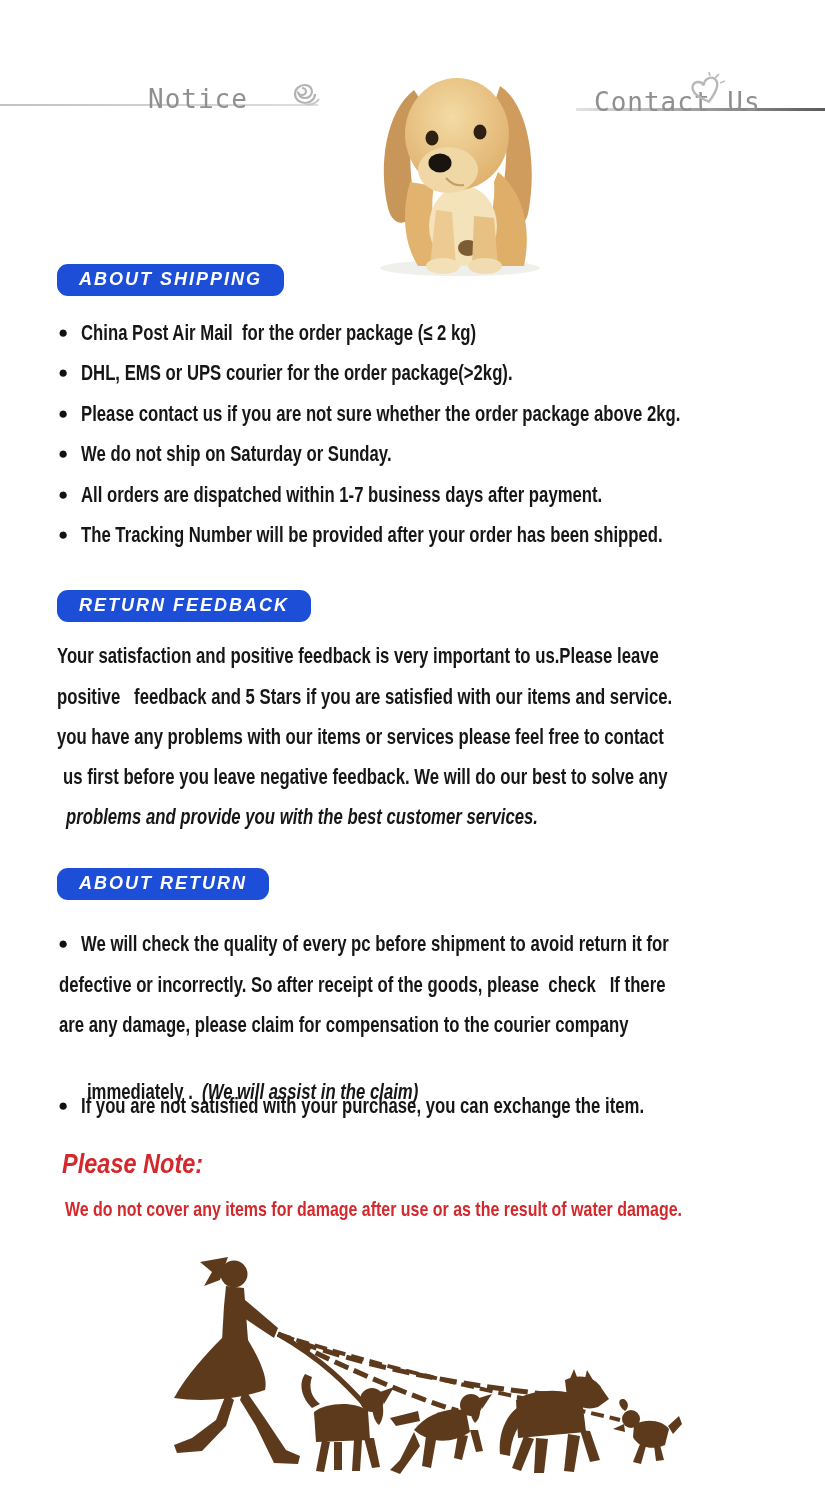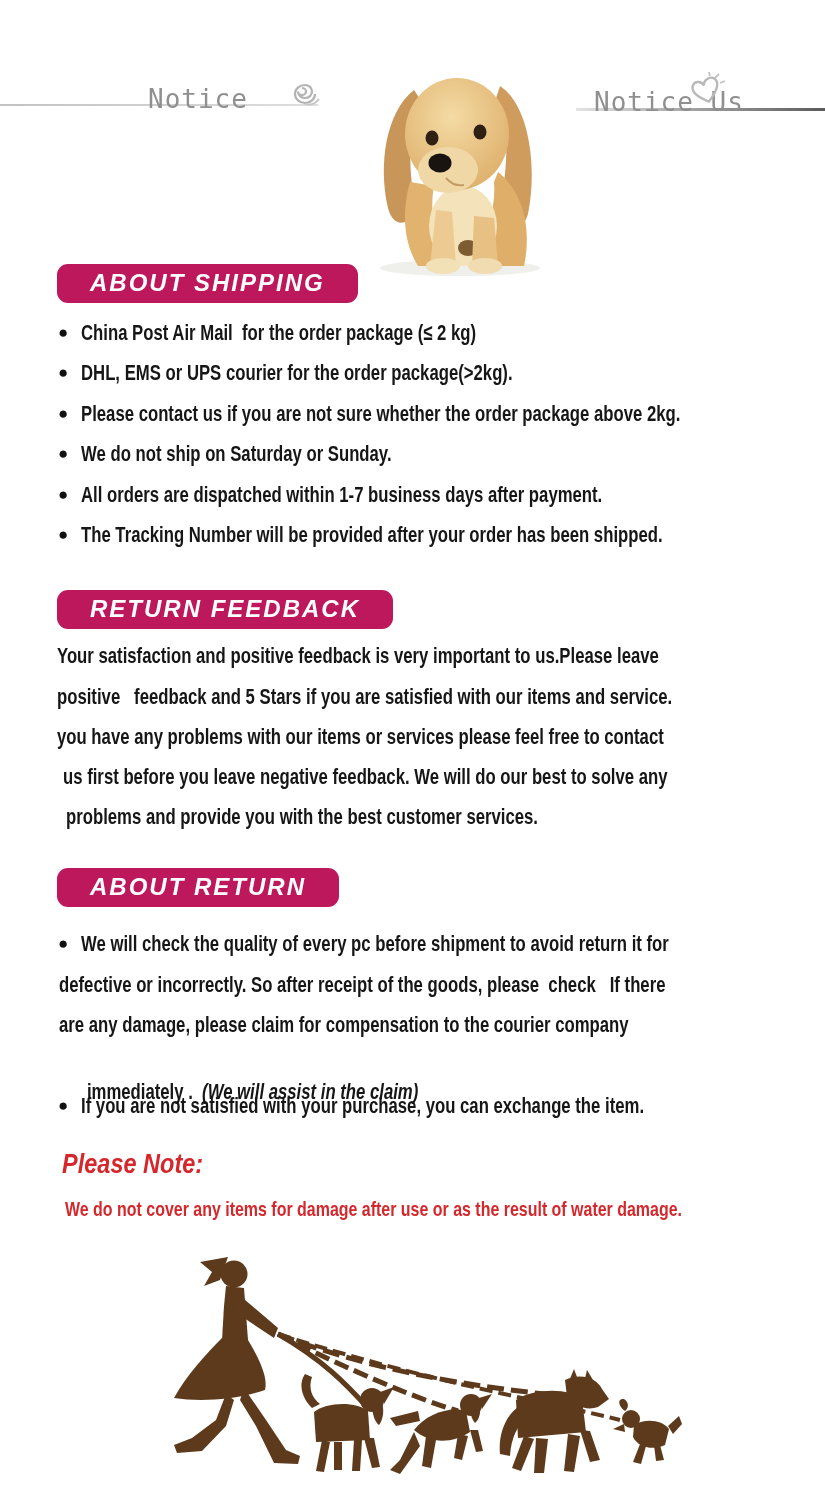--- a/index.html
+++ b/index.html
@@ -8,23 +8,23 @@
 
   
   .hdr-label{position:absolute;font-family:"DejaVu Sans Mono",monospace;
              font-size:26px;color:#8f8f8f;letter-spacing:1px;white-space:nowrap;}
   .hline{position:absolute;height:2px;}
   .hline-left{top:104px;left:0;width:318px;background:linear-gradient(to right,#c2c2c2,#dedede);}
   .hline-right{top:108px;left:576px;width:249px;height:3px;
                background:linear-gradient(to right,#e3e3e3,#5a5a5a);}
 
   
-  .badge{position:absolute;left:57px;background:#be185d;color:#ffffff;
-         font-weight:800;font-style:italic;font-size:24px;letter-spacing:2px;
-         padding:5px 33px 6px;border-radius:11px;white-space:nowrap;}
+  .badge{position:absolute;left:57px;background:#1d4ed8;color:#ffffff;
+         font-weight:800;font-style:italic;font-size:18px;letter-spacing:2px;
+         padding:5px 22px 6px;border-radius:11px;white-space:nowrap;}
 
   
   .row{position:absolute;display:flex;align-items:flex-start;}
   .dot{font-size:17px;line-height:26px;color:#111;margin-right:13px;flex:none;}
   .t{display:inline-block;font-weight:700;font-size:22px;line-height:26px;color:#161616;
      white-space:pre;transform:scaleX(.76);transform-origin:left center;}
   .t .it{font-style:italic;}
   .t.red{color:#d4282c;font-size:21px;}
   .note-title{position:absolute;font-weight:800;font-style:italic;font-size:28px;
               color:#d4282c;transform:scaleX(.84);transform-origin:left center;white-space:nowrap;}
@@ -39,21 +39,21 @@
   <div class="hline hline-left"></div>
   <div class="hline hline-right"></div>
 
   <span class="hdr-label" style="left:148px;top:84px;">Notice</span>
 
   <svg style="left:282px;top:78px;" width="40" height="32" viewBox="0 0 40 32">
     <path d="M33,16 a10,9 0 1,1 -10,-9 a7,6.5 0 1,1 -7,6.5 a4,3.5 0 1,0 4,-3.5" fill="none" stroke="#b3b3b3" stroke-width="2.2"></path>
     <path d="M23,26 q9,2 14,-5" stroke="#c6c6c6" stroke-width="2" fill="none"></path>
   </svg>
 
-  <span class="hdr-label" style="left:594px;top:87px;">Notice Us</span>
+  <span class="hdr-label" style="left:594px;top:87px;">Contact Us</span>
 
   <svg style="left:686px;top:72px;" width="42" height="36" viewBox="0 0 42 36">
     <path d="M20,30 C10,23 5,17 8,11 C11,6 18,8 19,13 C20,8 27,5 31,9 C35,14 30,22 20,30 Z" fill="none" stroke="#b8b8b8" stroke-width="2.4" transform="rotate(-14 20 18)"></path>
     <path d="M29,6 l4,-4 M34,11 l5,-2 M24,4 l-1,-4" stroke="#c2c2c2" stroke-width="1.8" fill="none"></path>
   </svg>
 
   <svg style="left:348px;top:32px;" width="225" height="246" viewBox="0 0 225 246">
     <defs>
       <radialGradient id="fur" cx="45%" cy="35%" r="75%">
         <stop offset="0%" stop-color="#f4dba4"></stop>
@@ -113,21 +113,21 @@
     </div>
   <div class="row" style="top:684px;left:57px;">
     <span class="t">positive   feedback and 5 Stars if you are satisfied with our items and service.</span>
     </div>
   <div class="row" style="top:724px;left:57px;">
     <span class="t">you have any problems with our items or services please feel free to contact</span>
     </div>
   <div class="row" style="top:764px;left:63px;">
     <span class="t">us first before you leave negative feedback. We will do our best to solve any</span>
     </div>
-  <div class="row" style="top:804px;left:66px;">
+  <div class="row" style="top:804px;left:66px;font-style:italic;">
     <span class="t">problems and provide you with the best customer services.</span>
     </div>
 
   <div class="badge" style="top:868px;">ABOUT RETURN</div>
 
   <div class="row" style="top:931px;left:58px;">
     <span class="dot">●</span>
     <span class="t">We will check the quality of every pc before shipment to avoid return it for</span>
   </div>
   <div class="row" style="top:972px;left:59px;">

